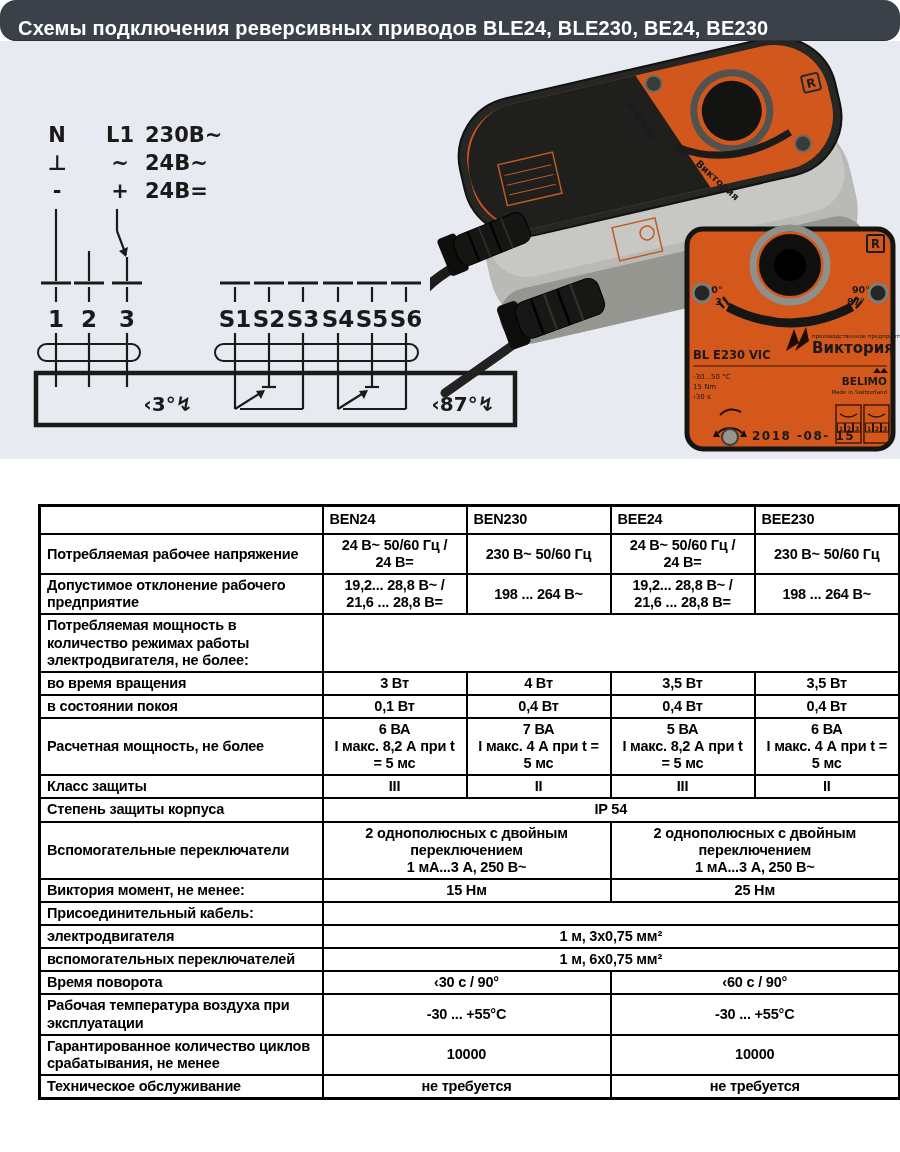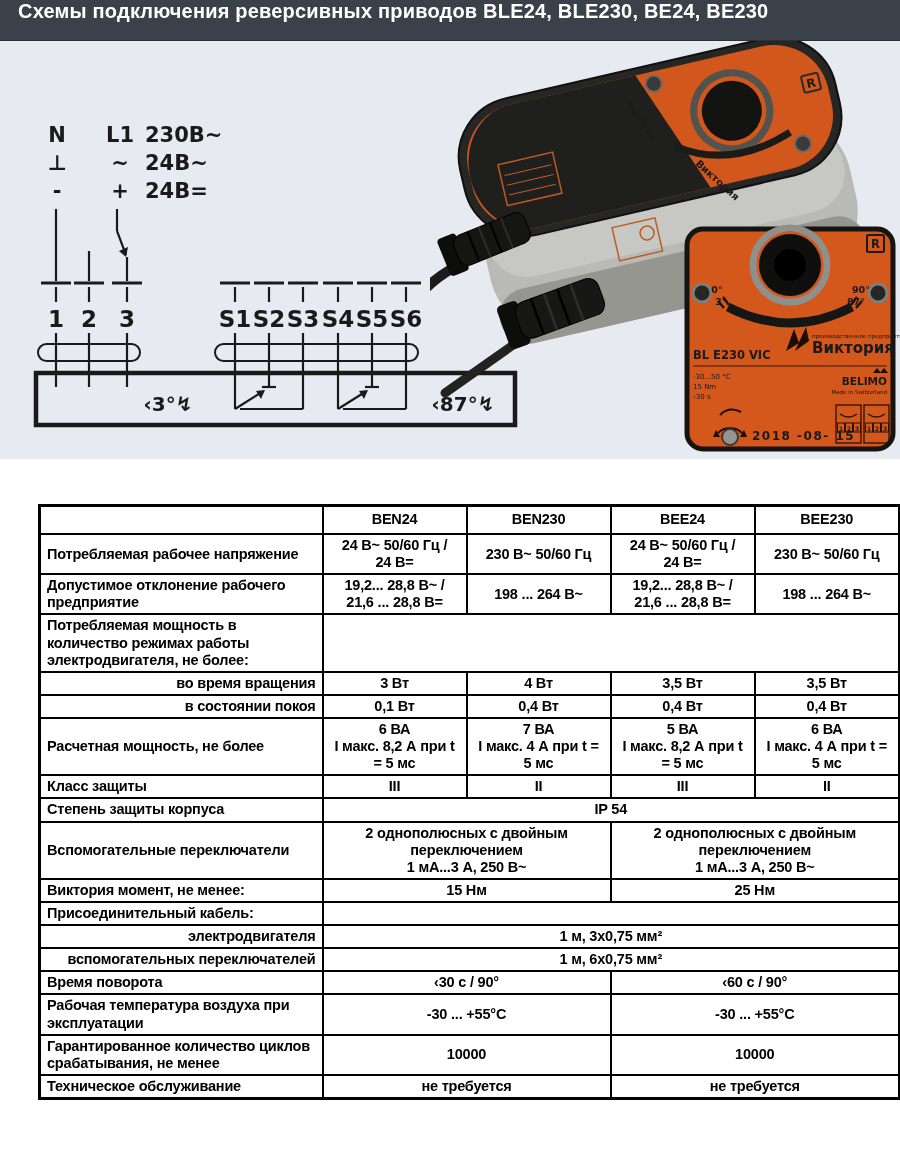--- a/index.html
+++ b/index.html
@@ -1,35 +1,35 @@
 <!DOCTYPE html>
 <html><head>
 <meta charset="utf-8">
 <style>
   html,body{margin:0;padding:0;background:#fff;}
   body{width:900px;height:1152px;overflow:hidden;font-family:"Liberation Sans",sans-serif;position:relative;}
-  .hdr{height:40px;background:#3b4148;display:flex;align-items:flex-start;border-bottom:1px solid #2c3136;}
+  .hdr{height:40px;background:#3b4148;display:flex;align-items:flex-end;border-bottom:1px solid #2c3136;border-radius:16px;}
   .hdr span{color:#fff;font-weight:bold;font-size:20px;padding-left:18px;letter-spacing:.2px;}
   .panel{height:418px;background:#e7ebf1;position:relative;overflow:hidden;}
   .panel svg{position:absolute;}
   svg text{font-family:"DejaVu Sans",sans-serif;fill:#1a1a1a;}
   .wire{stroke:#1a1a1a;stroke-width:2.2;fill:none;}
   .bar{stroke:#1a1a1a;stroke-width:3;fill:none;}
   .pill{stroke:#1a1a1a;stroke-width:2;fill:none;}
   .bigbox{stroke:#1a1a1a;stroke-width:4.5;fill:none;}
   .lg{font-size:21px;font-weight:bold;}
   .num{font-size:23px;font-weight:bold;}
   .ang{font-size:20px;font-weight:bold;}
   table{border-collapse:collapse;table-layout:fixed;width:860px;margin:45px 0 0 38px;
         font:700 14.5px/1.18 "Liberation Sans",sans-serif;color:#000;letter-spacing:-0.2px;}
   th,td{border:2px solid #000;padding:2px 6px;white-space:pre-line;vertical-align:middle;}
   table{border:3px solid #000;}
-  th.col-h,th.corner{text-align:center;height:22px;margin-top:28px;}
+  th.col-h,th.corner{text-align:left;height:22px;margin-top:28px;}
   th.lbl{text-align:left;font-weight:700;}
-  th.lbl.right{text-align:right;}
+  th.lbl.right{text-align:left;}
   td.val{text-align:center;}
 </style>
 </head>
 <body>
 
 <div class="hdr">
   <span>Схемы подключения реверсивных приводов BLE24, BLE230, BE24, BE230</span>
 </div>
 
 <div class="panel">

